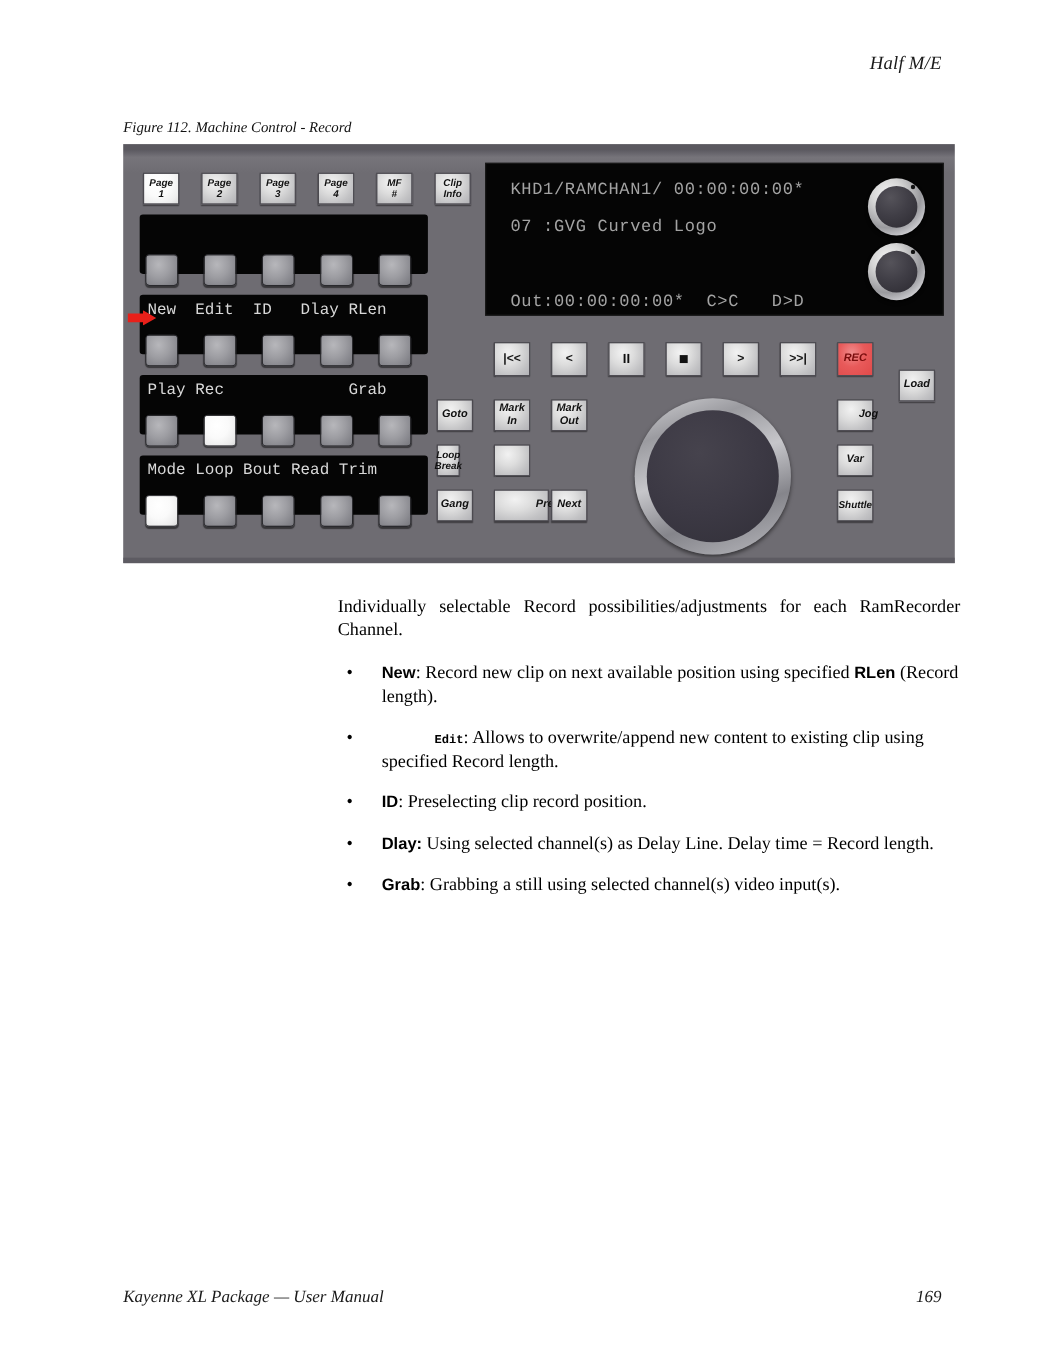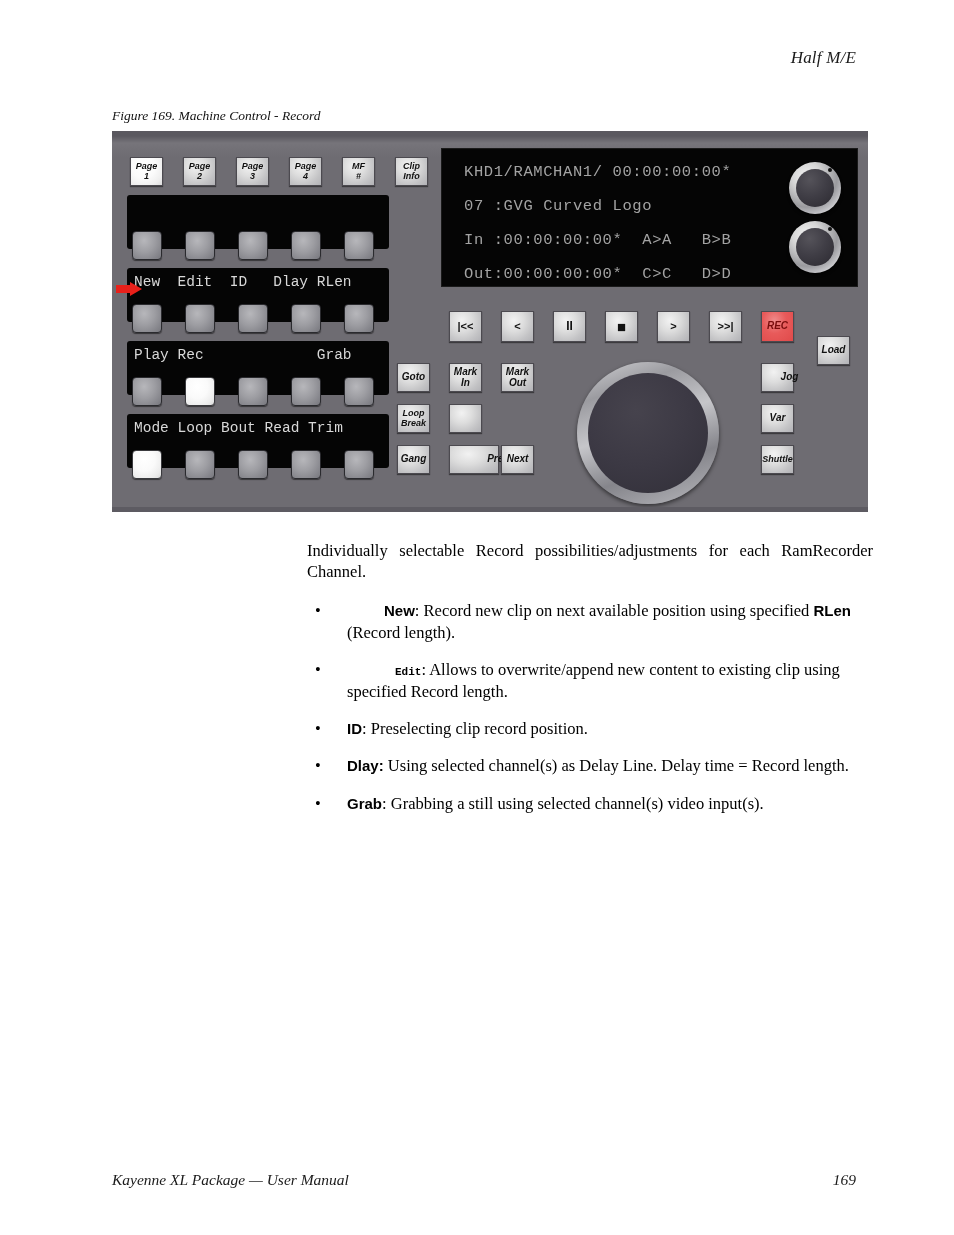--- a/index.html
+++ b/index.html
@@ -140,21 +140,21 @@
     content:""; position:absolute; left:11px; top:11px; width:120px; height:120px;
     border-radius:50%;
     background: radial-gradient(circle at 40% 32%, #46434d 0%, #3c3944 50%, #312f38 100%);
   }
 </style>
 </head>
 <body>
 
 <div class="page-header">Half M/E</div>
 
-<div class="fig-caption">Figure 169.  Machine Control - Record</div>
+<div class="fig-caption">Figure 112.  Machine Control - Record</div>
 
 <div class="panel">
 
   <div class="toprow">
     <div class="btn lit" style="left:18px;">
       <div>
           <span>Page</span>
           <span>1</span>
         </div>
     </div>
@@ -223,21 +223,20 @@
   </div>
   <div class="skey lit" style="left:20px;top:319px;"></div>
   <div class="skey" style="left:73px;top:319px;"></div>
   <div class="skey" style="left:126px;top:319px;"></div>
   <div class="skey" style="left:179px;top:319px;"></div>
   <div class="skey" style="left:232px;top:319px;"></div>
 
   <div class="lcd">
     <div class="lcd-line" style="top:14px;">KHD1/RAMCHAN1/ 00:00:00:00*</div>
     <div class="lcd-line" style="top:48px;">07 :GVG Curved Logo</div>
-    <div class="lcd-line" style="top:82px;">In :00:00:00:00*  A&gt;A   B&gt;B</div>
     <div class="lcd-line" style="top:116px;">Out:00:00:00:00*  C&gt;C   D&gt;D</div>
     <div class="knob" style="right:16px;top:13px;"></div>
     <div class="knob" style="right:16px;top:72px;"></div>
   </div>
 
   <div class="btn sym" style="left:337px;top:180px;width:33px;height:31px;font-size:11px;">
     <span>|&lt;&lt;</span>
   </div>
   <div class="btn sym" style="left:389px;top:180px;width:33px;height:31px;font-size:11px;">
     <span>&lt;</span>
@@ -270,21 +269,21 @@
         <span style="display:block">In</span>
       </div>
   </div>
   <div class="btn" style="left:389px;top:232px;width:33px;height:29px;font-size:10px;">
     <div>
         <span style="display:block">Mark</span>
         <span style="display:block">Out</span>
       </div>
   </div>
 
-  <div class="btn" style="left:285px;top:273px;width:33px;height:29px;font-size:9px;">
+  <div class="btn" style="left:285px;top:273px;width:21px;height:29px;font-size:9px;">
     <div>
         <span style="display:block">Loop</span>
         <span style="display:block">Break</span>
       </div>
   </div>
   <div class="btn" style="left:337px;top:273px;width:33px;height:29px;font-size:10px;">
     <span></span>
   </div>
 
   <div class="btn" style="left:285px;top:314px;width:33px;height:29px;font-size:10px;">
@@ -314,21 +313,21 @@
   <polygon points="0,3 14,3 14,0 26,7 14,14 14,11 0,11" fill="#e8201a"></polygon>
 </svg>
 
 <div style="position:absolute;left:307px;top:540px;width:566px;">
   <p style="margin:0;font-size:16.5px;line-height:1.28;text-align:justify;">Individually selectable Record possibilities/adjustments for each RamRecorder Channel.</p>
 
   <ul style="list-style:none;margin:18px 0 0 0;padding:0;">
 
     <li style="position:relative;padding-left:40px;margin-bottom:16px;font-size:16.5px;line-height:1.3;">
       <span style="position:absolute;left:8px;top:0;">•</span>
-      <b style="font-family:'Liberation Sans',sans-serif;font-size:15px;margin-left:37px;">New</b><span>: Record new clip on next available position using specified </span><b style="font-family:'Liberation Sans',sans-serif;font-size:15px;">RLen</b><span> (Record length).</span>
+      <b style="font-family:'Liberation Sans',sans-serif;font-size:15px;">New</b><span>: Record new clip on next available position using specified </span><b style="font-family:'Liberation Sans',sans-serif;font-size:15px;">RLen</b><span> (Record length).</span>
     </li>
 
     <li style="position:relative;padding-left:40px;margin-bottom:16px;font-size:16.5px;line-height:1.3;">
       <span style="position:absolute;left:8px;top:0;">•</span>
       <b style="font-family:Liberation Mono, monospace;font-size:11px;margin-left:48px;">Edit</b><span>: Allows to overwrite/append new content to existing clip using specified Record length.</span>
     </li>
 
     <li style="position:relative;padding-left:40px;margin-bottom:16px;font-size:16.5px;line-height:1.3;">
       <span style="position:absolute;left:8px;top:0;">•</span>
       <b style="font-family:'Liberation Sans',sans-serif;font-size:15px;">ID</b><span>: Preselecting clip record position.</span>

